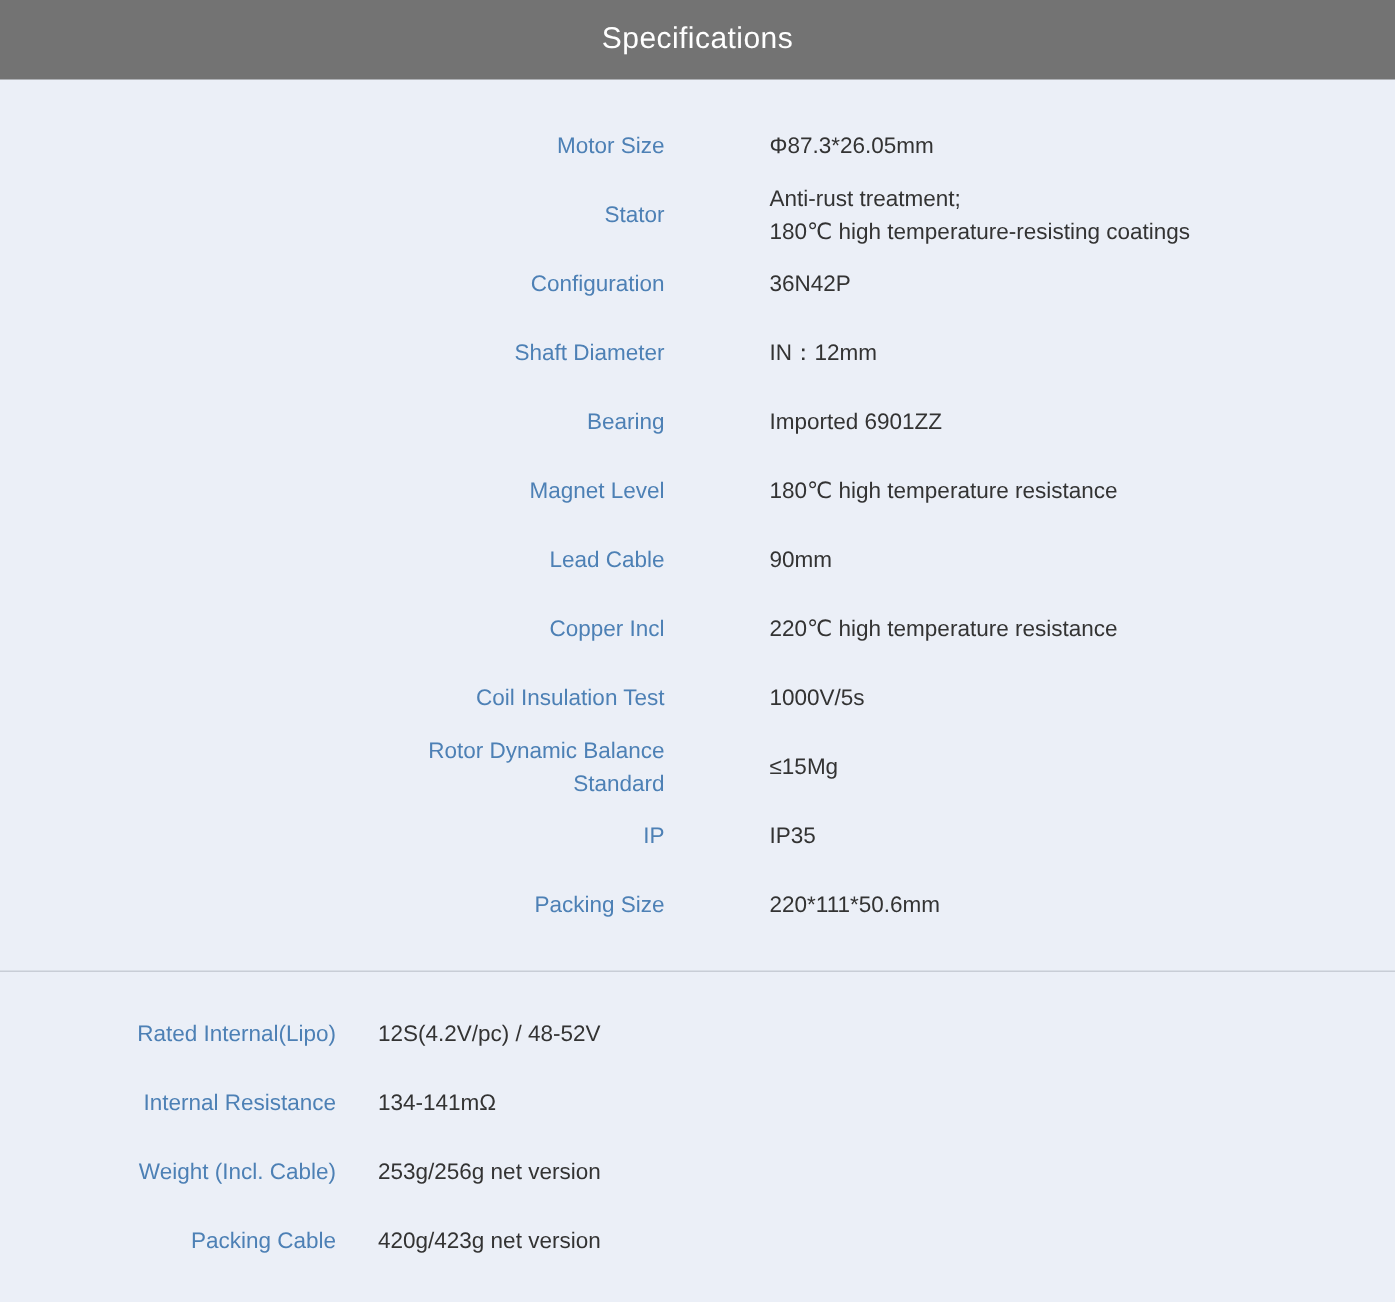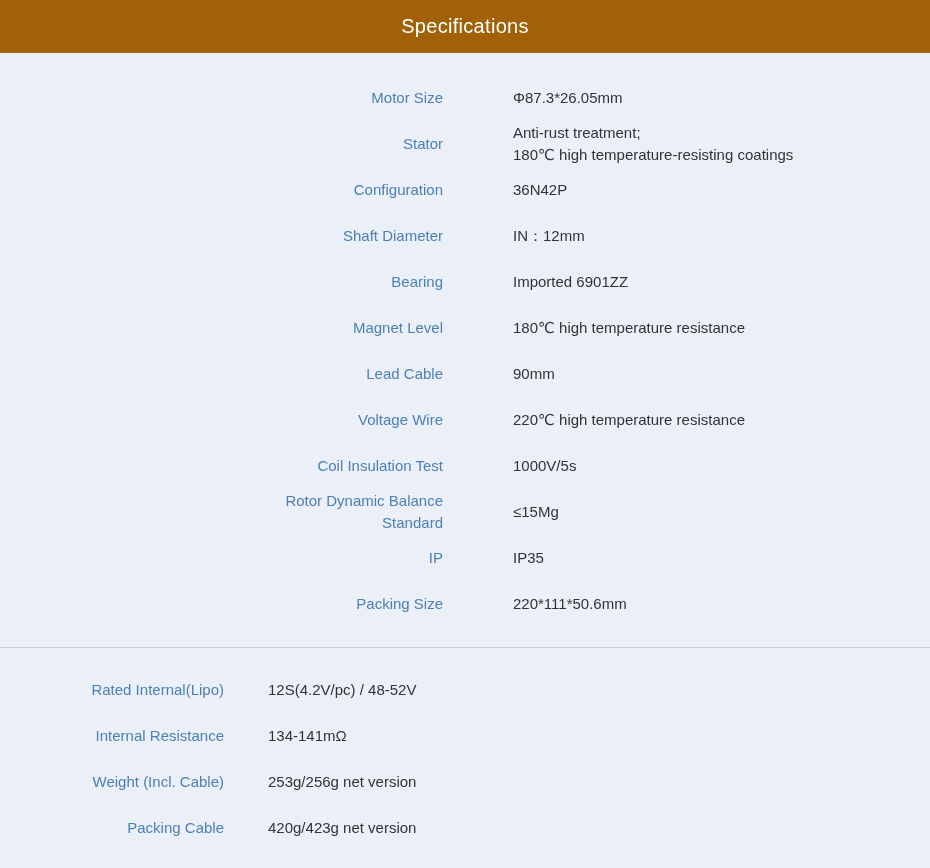--- a/index.html
+++ b/index.html
@@ -7,21 +7,21 @@
   body {
     width: 930px;
     height: 868px;
     background: #EBEFF7;
     font-family: "Liberation Sans", "DejaVu Sans", sans-serif;
     overflow: hidden;
   }
   .header {
     width: 930px;
     height: 53px;
-    background: #a16207;
+    background: #737373;
     display: flex;
     align-items: center;
     justify-content: center;
   }
   .header-title {
     color: #FFFFFF;
     font-size: 20px;
     font-weight: 400;
     letter-spacing: 0.3px;
   }
@@ -75,21 +75,21 @@
   }
   .b-value {
     color: #333333;
     font-size: 15px;
     line-height: 22px;
     flex: 1;
   }
   .bottom-col.left .b-label { width: 237px; }
   .bottom-col.left .b-value { margin-left: 45px; }
   .bottom-col.right .b-label { width: 224px; }
-  .bottom-col.right .b-value { margin-left: 44px; }
+  .bottom-col.right .b-value { margin-left: 28px; }
 </style>
 </head>
 <body>
 
 <div class="header">
   <div class="header-title">Specifications</div>
 </div>
 
 <div class="spec-section" id="spec-section">
   <div class="spec-row">
@@ -122,21 +122,21 @@
     <div class="spec-label">Magnet Level</div>
     <div class="spec-value">180℃ high temperature resistance</div>
   </div>
 
   <div class="spec-row">
     <div class="spec-label">Lead Cable</div>
     <div class="spec-value">90mm</div>
   </div>
 
   <div class="spec-row">
-    <div class="spec-label">Voltage Wire</div>
+    <div class="spec-label">Copper Incl</div>
     <div class="spec-value">220℃ high temperature resistance</div>
   </div>
 
   <div class="spec-row">
     <div class="spec-label">Coil Insulation Test</div>
     <div class="spec-value">1000V/5s</div>
   </div>
 
   <div class="spec-row">
     <div class="spec-label">Rotor Dynamic Balance

